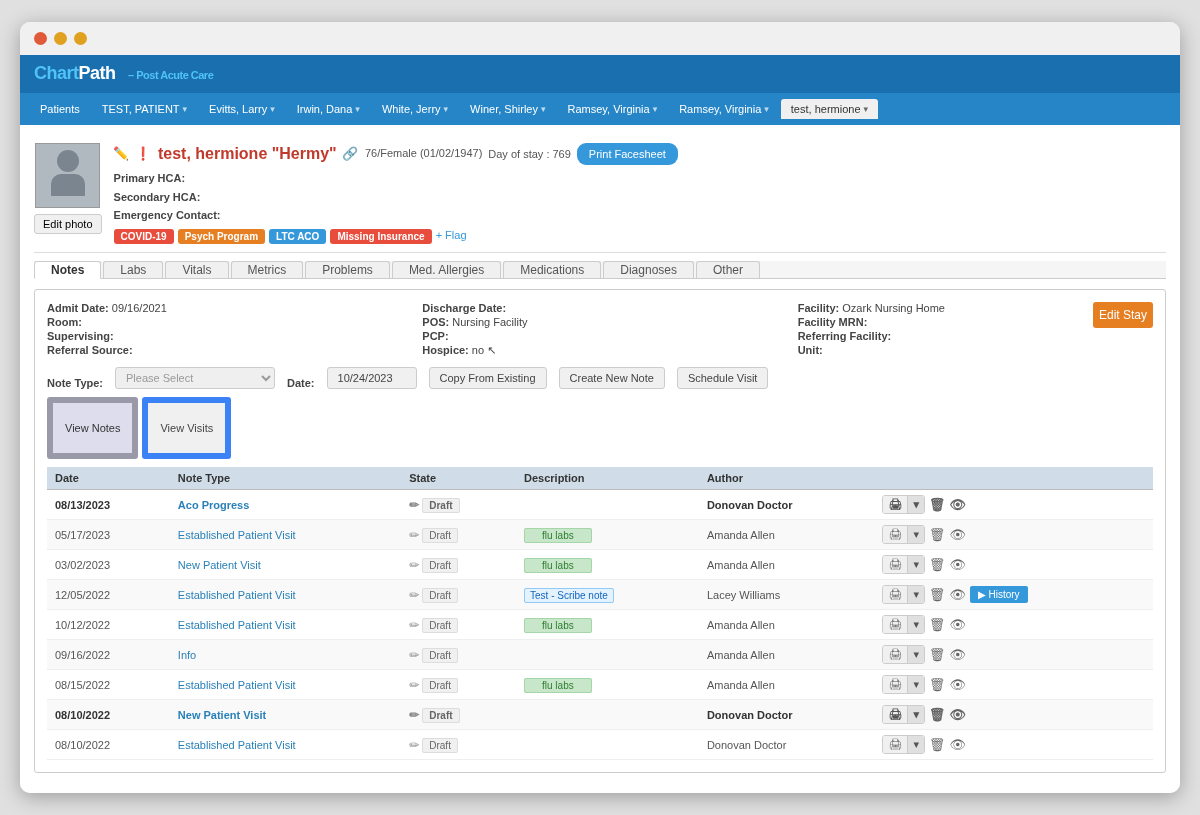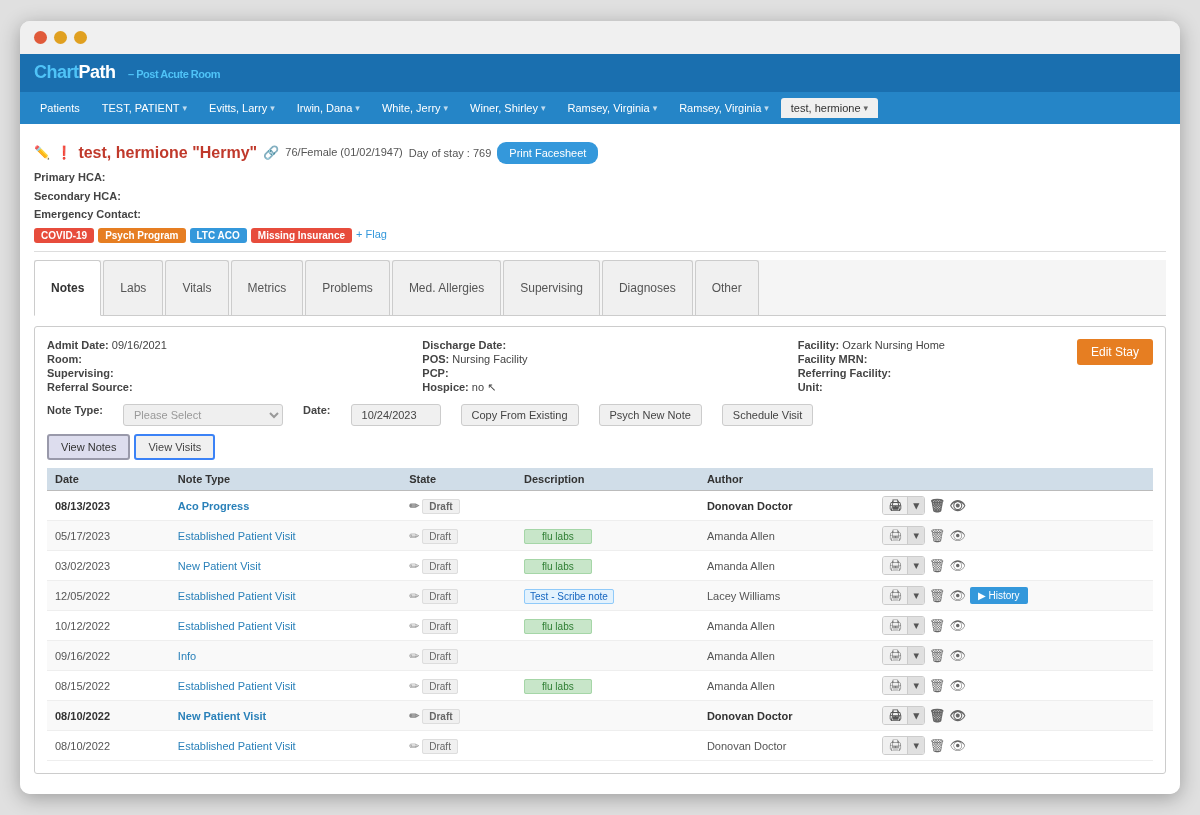--- a/index.html
+++ b/index.html
@@ -166,21 +166,21 @@
       cursor: pointer;
       border-radius: 9px;
     }
     .section-tabs {
       display: flex;
       border-bottom: 1px solid #ccc;
       margin-bottom: 0;
       background: #f5f5f5;
     }
     .section-tab {
-      padding: 20px 16px;
+      padding: 1px 16px;
       font-size: 12px;
       cursor: pointer;
       border: 1px solid #ccc;
       border-bottom: none;
       background: #f0f0f0;
       color: #555;
       margin-right: 2px;
       border-radius: 3px 3px 0 0;
     }
     .section-tab.active {
@@ -207,29 +207,29 @@
       color: #444;
       margin-bottom: 10px;
     }
     .edit-stay-btn {
       position: absolute;
       right: 12px;
       top: 12px;
       background: #e67e22;
       color: white;
       border: none;
-      padding: 6px 14px;
+      padding: 6px 6px;
       font-size: 12px;
       cursor: pointer;
       border-radius: 3px;
     }
     .note-controls {
       display: flex;
-      align-items: flex-start;
-      gap: 20px;
+      align-items: flex-end;
+      gap: 12px;
       margin-bottom: 8px;
       font-size: 11px;
     }
     .note-controls label { font-weight: bold; color: #444; }
     .note-select {
       border: 1px solid #ccc;
       padding: 3px 6px;
       font-size: 11px;
       color: #999;
       border-radius: 3px;
@@ -244,22 +244,22 @@
       border-radius: 3px;
       color: #444;
     }
     .view-toggle {
       display: flex;
       gap: 4px;
       margin-bottom: 8px;
     }
     .view-btn {
       background: #f0f0f0;
-      border: 2px solid #3b82f6;
-      padding: 5px 12px;
+      border: 6px solid #3b82f6;
+      padding: 19px 12px;
       font-size: 11px;
       cursor: pointer;
       border-radius: 3px;
       color: #444;
     }
     .view-btn.active {
       background: #dde;
       border-color: #99a;
       color: #333;
     }
@@ -347,21 +347,21 @@
 
   <div class="titlebar">
     <div class="dot dot-red"></div>
     <div class="dot dot-yellow"></div>
     <div class="dot dot-green"></div>
   </div>
 
   <div class="app-header">
     <div class="app-logo">
       <span>Chart</span>Path
-      <span class="app-subtitle">– Post Acute Room</span>
+      <span class="app-subtitle">– Post Acute Care</span>
     </div>
   </div>
 
   <div class="nav-tabs">
     <div class="nav-tab">
       <span>Patients</span>
     </div>
     <div class="nav-tab">
       <span>TEST, PATIENT</span>
       <span class="caret">▾</span>
@@ -392,20 +392,29 @@
     </div>
     <div class="nav-tab active">
       <span>test, hermione</span>
       <span class="caret" style="color:#666">▾</span>
     </div>
   </div>
 
   <div class="content-area">
 
     <div class="patient-header">
+      <div style="display:flex; flex-direction:column; align-items:center; gap:6px;">
+        <div class="patient-avatar">
+          <div class="avatar-icon">
+            <div class="avatar-head"></div>
+            <div class="avatar-body"></div>
+          </div>
+        </div>
+        <button class="edit-photo-btn">Edit photo</button>
+      </div>
 
       <div class="patient-info-main">
         <div class="patient-name-row">
           <span class="edit-icon">✏️</span>
           <span class="alert-icon">❗</span>
           <span class="patient-name">test, hermione "Hermy"</span>
           <span class="link-icon">🔗</span>
           <span class="patient-meta">76/Female (01/02/1947)</span>
           <span class="day-stay">Day of stay : 769</span>
           <button class="print-btn">Print Facesheet</button>
@@ -425,21 +434,21 @@
       </div>
     </div>
 
     <div class="section-tabs">
       <div class="section-tab active">Notes</div>
       <div class="section-tab">Labs</div>
       <div class="section-tab">Vitals</div>
       <div class="section-tab">Metrics</div>
       <div class="section-tab">Problems</div>
       <div class="section-tab">Med. Allergies</div>
-      <div class="section-tab">Supervising</div>
+      <div class="section-tab">Medications</div>
       <div class="section-tab">Diagnoses</div>
       <div class="section-tab">Other</div>
     </div>
 
     <div class="stay-panel">
       <button class="edit-stay-btn">Edit Stay</button>
       <div class="stay-grid">
         <div><span style="font-weight:bold">Admit Date:</span> <span>09/16/2021</span></div>
         <div><span style="font-weight:bold">Discharge Date:</span> <span></span></div>
         <div><span style="font-weight:bold">Facility:</span> <span>Ozark Nursing Home</span></div>
@@ -455,21 +464,21 @@
       </div>
 
       <div class="note-controls">
         <label>Note Type:</label>
         <select class="note-select">
           <option value="">Please Select</option>
         </select>
         <label>Date:</label>
         <input type="text" class="note-btn" style="width: 90px; cursor: text;" value="10/24/2023">
         <button class="note-btn">Copy From Existing</button>
-        <button class="note-btn">Psych New Note</button>
+        <button class="note-btn">Create New Note</button>
         <button class="note-btn">Schedule Visit</button>
       </div>
 
       <div class="view-toggle">
         <button class="view-btn active">View Notes</button>
         <button class="view-btn">View Visits</button>
       </div>
 
       <table class="notes-table">
         <thead>

